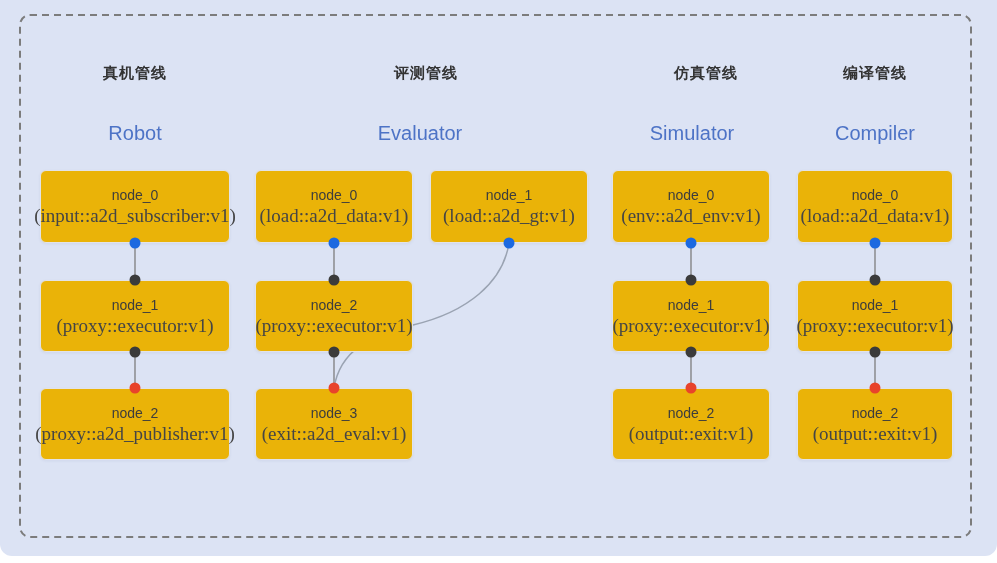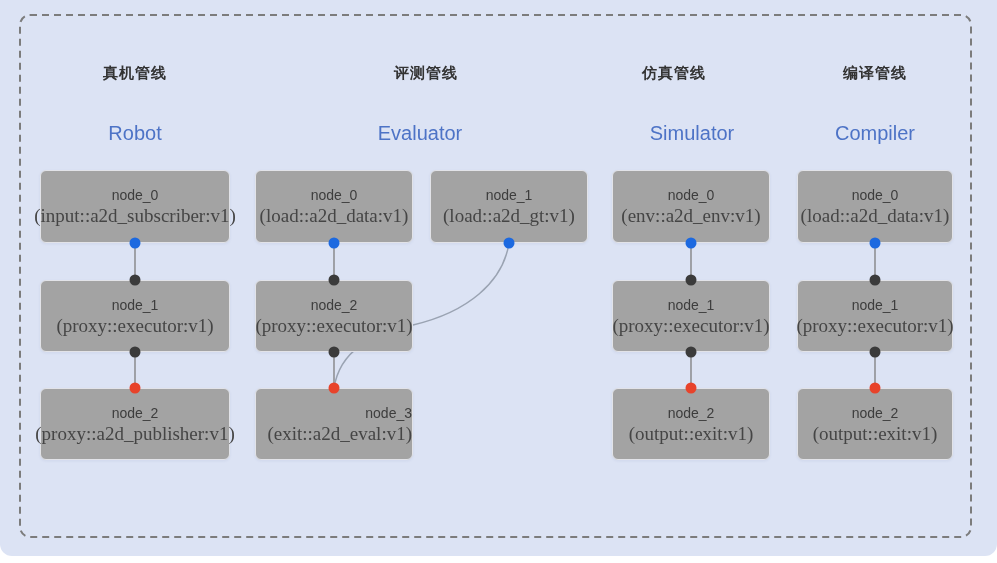--- a/index.html
+++ b/index.html
@@ -16,21 +16,21 @@
   .pipeline-title{
     position:absolute;width:220px;text-align:center;z-index:2;
     font-size:15px;font-weight:600;color:#333333;letter-spacing:1px;
   }
   .pipeline-subtitle{
     position:absolute;width:220px;text-align:center;z-index:2;
     font-size:20px;font-weight:400;color:#4d73c6;
   }
   .node-card{
     position:absolute;z-index:2;box-sizing:border-box;
-    background:#a3a3a3;border:1px solid #e2e3e8;border-radius:6px;
+    background:#eab308;border:1px solid #e2e3e8;border-radius:6px;
     box-shadow:0 1px 3px rgba(60,80,140,0.08);
     display:flex;flex-direction:column;align-items:center;justify-content:center;
     gap:4px;
   }
   .node-name{font-size:14px;color:#3d3d3d;line-height:1;}
   .node-spec{font-size:19px;color:#454545;line-height:1;font-family:Liberation Serif, serif;}
   .dot{
     position:absolute;z-index:3;width:11px;height:11px;border-radius:50%;
     transform:translate(-50%,-50%);
   }
@@ -61,21 +61,21 @@
 
   <path d="M 509 243 C 503 282, 468 312, 413 325 C 372 334, 340 350, 334 388" fill="none" stroke="#9aa3b2" stroke-width="1.5"></path>
 </svg>
 
 <div class="pipeline-title" style="left:25px;top:64px;">真机管线</div>
 <div class="pipeline-subtitle" style="left:25px;top:122px;">Robot</div>
 
 <div class="pipeline-title" style="left:316px;top:64px;">评测管线</div>
 <div class="pipeline-subtitle" style="left:310px;top:122px;">Evaluator</div>
 
-<div class="pipeline-title" style="left:564px;top:64px;">仿真管线</div>
+<div class="pipeline-title" style="left:596px;top:64px;">仿真管线</div>
 <div class="pipeline-subtitle" style="left:582px;top:122px;">Simulator</div>
 
 <div class="pipeline-title" style="left:765px;top:64px;">编译管线</div>
 <div class="pipeline-subtitle" style="left:765px;top:122px;">Compiler</div>
 
 <div class="node-card" style="left:40px;top:170px;width:190px;height:73px;">
   <span class="node-name">node_0</span>
   <span class="node-spec">(input::a2d_subscriber:v1)</span>
 </div>
 <div class="node-card" style="left:40px;top:280px;width:190px;height:72px;">
@@ -92,21 +92,21 @@
   <span class="node-spec">(load::a2d_data:v1)</span>
 </div>
 <div class="node-card" style="left:430px;top:170px;width:158px;height:73px;">
   <span class="node-name">node_1</span>
   <span class="node-spec">(load::a2d_gt:v1)</span>
 </div>
 <div class="node-card" style="left:255px;top:280px;width:158px;height:72px;">
   <span class="node-name">node_2</span>
   <span class="node-spec">(proxy::executor:v1)</span>
 </div>
-<div class="node-card" style="left:255px;top:388px;width:158px;height:72px;align-items:flex-end;">
+<div class="node-card" style="left:255px;top:388px;width:158px;height:72px;">
   <span class="node-name">node_3</span>
   <span class="node-spec">(exit::a2d_eval:v1)</span>
 </div>
 
 <div class="node-card" style="left:612px;top:170px;width:158px;height:73px;">
   <span class="node-name">node_0</span>
   <span class="node-spec">(env::a2d_env:v1)</span>
 </div>
 <div class="node-card" style="left:612px;top:280px;width:158px;height:72px;">
   <span class="node-name">node_1</span>

